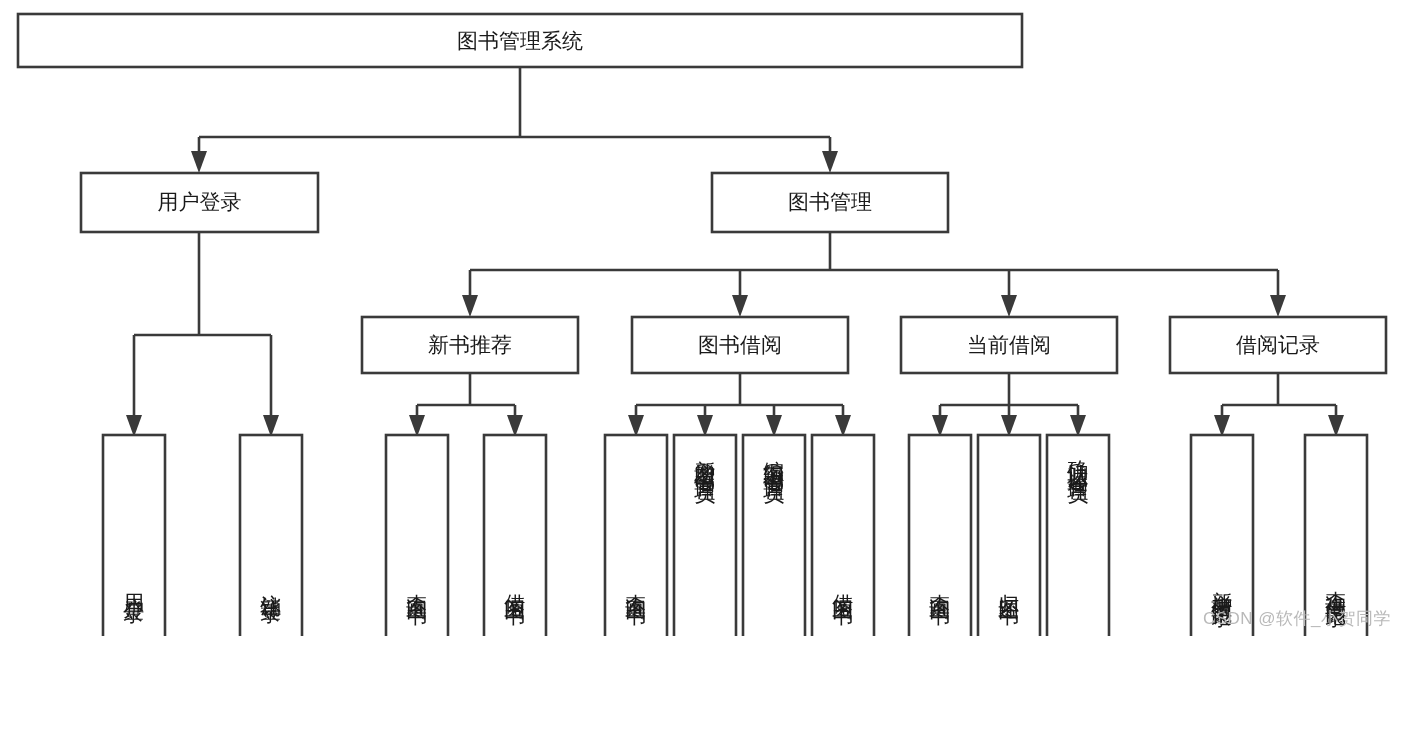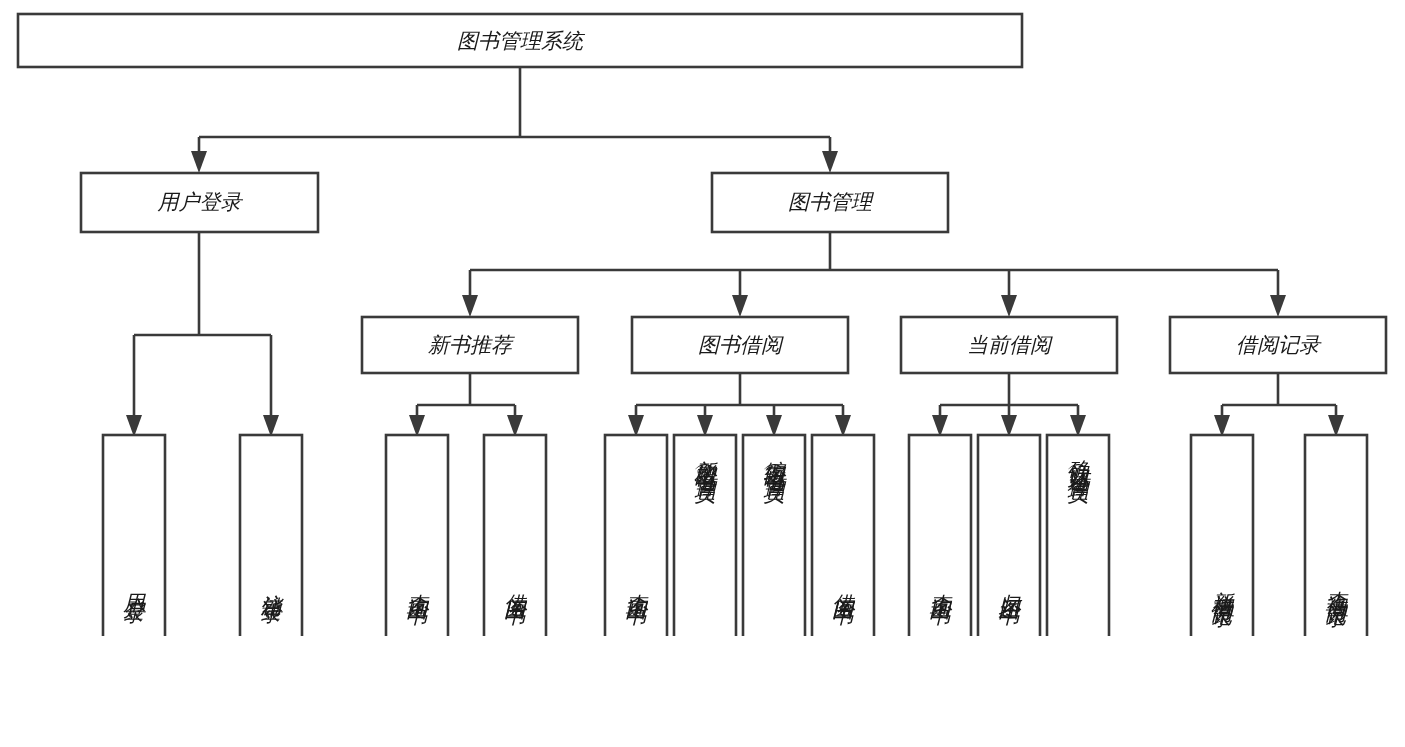--- a/index.html
+++ b/index.html
@@ -10,21 +10,20 @@
   }
   body {
     font-family: "Liberation Sans", "DejaVu Sans", sans-serif;
   }
   #diagram-root {
     position: relative;
     width: 1405px;
     height: 636px;
     background: #ffffff;
     overflow: hidden;
-    font-style: italic;
   }
   svg.tree-canvas {
     position: absolute;
     left: 0;
     top: 0;
     width: 1405px;
     height: 747px;
     display: block;
   }
   .node-box {
@@ -229,14 +228,15 @@
   <div class="node-label-v-wrap" style="left:1047px; top:443px; width:62px; height:290px;">
     <span class="node-label-v">确认归还（管理员）</span>
   </div>
   <div class="node-label-v-wrap" style="left:1191px; top:435px; width:62px; height:298px; align-items:center;">
     <span class="node-label-v">新增借阅记录</span>
   </div>
   <div class="node-label-v-wrap" style="left:1305px; top:435px; width:62px; height:298px; align-items:center;">
     <span class="node-label-v">查询借阅记录</span>
   </div>
 
+  <div class="watermark">CSDN @软件_小贺同学</div>
 
 </div>
 
 </body></html>

